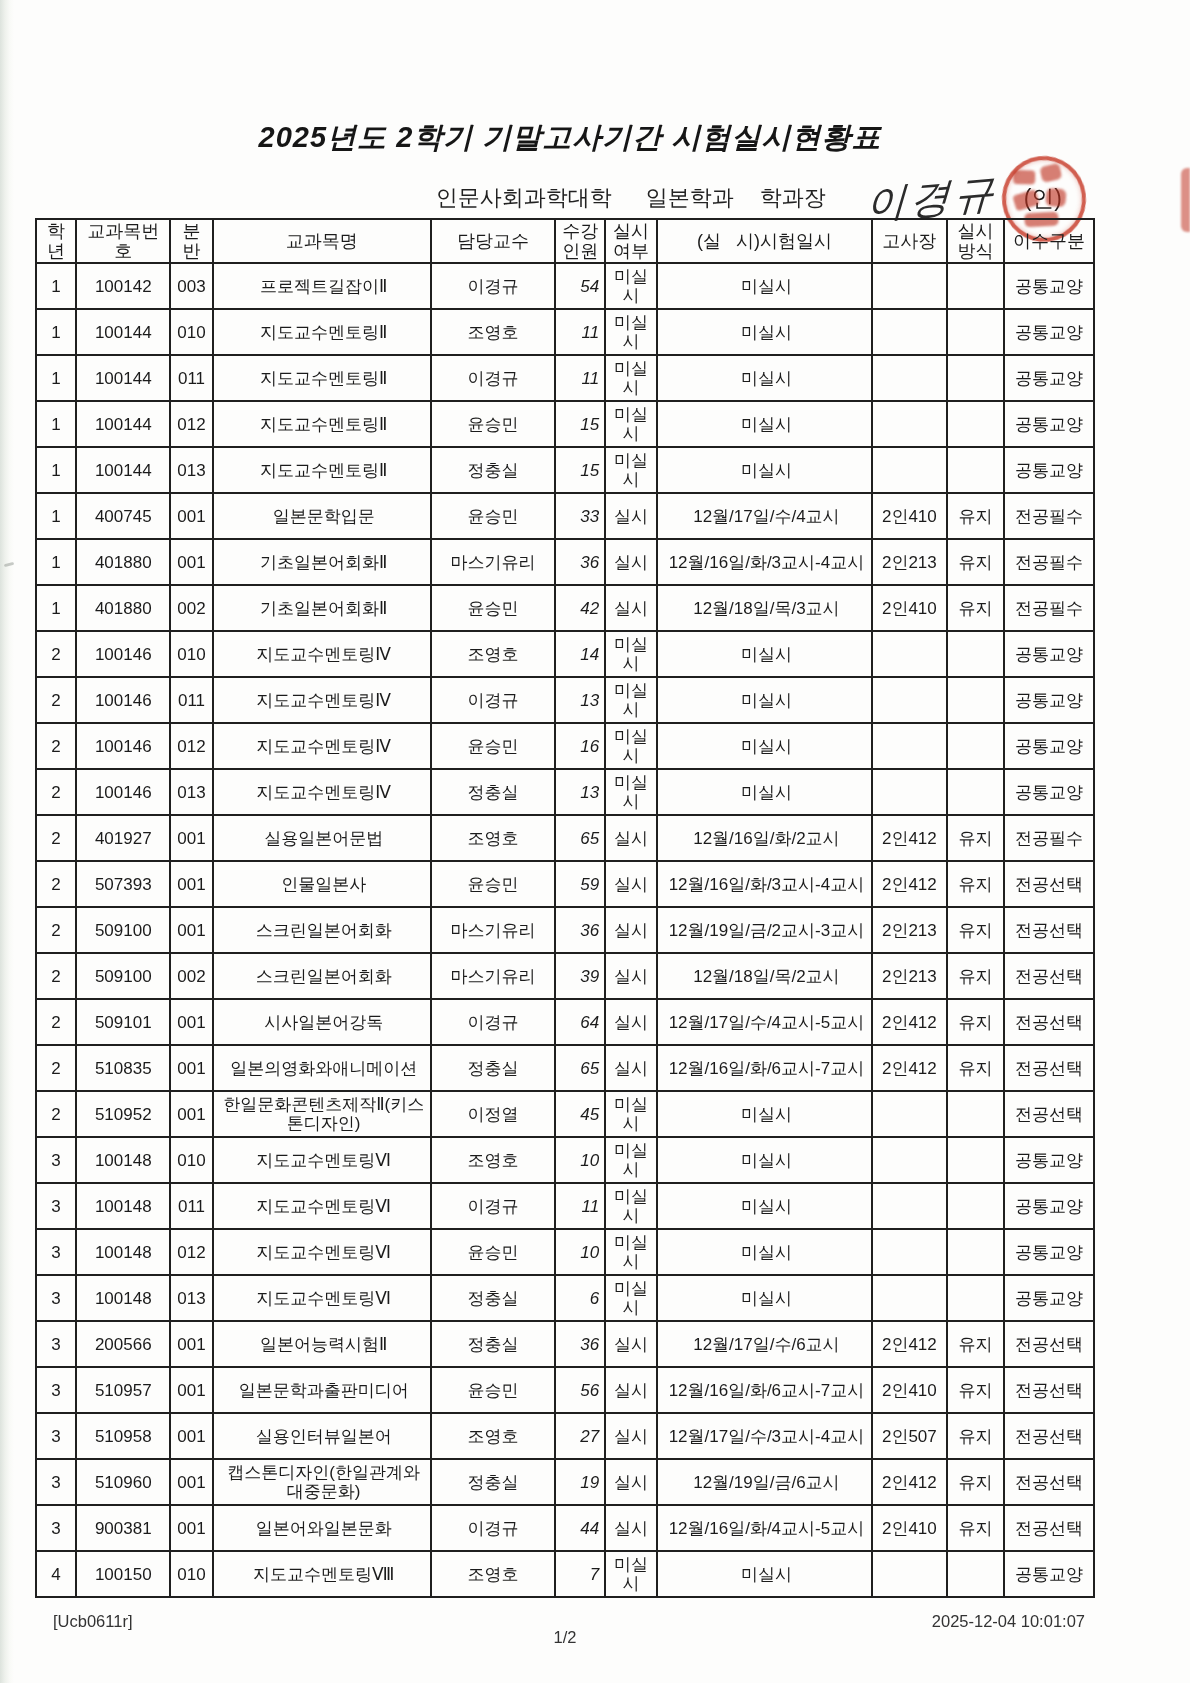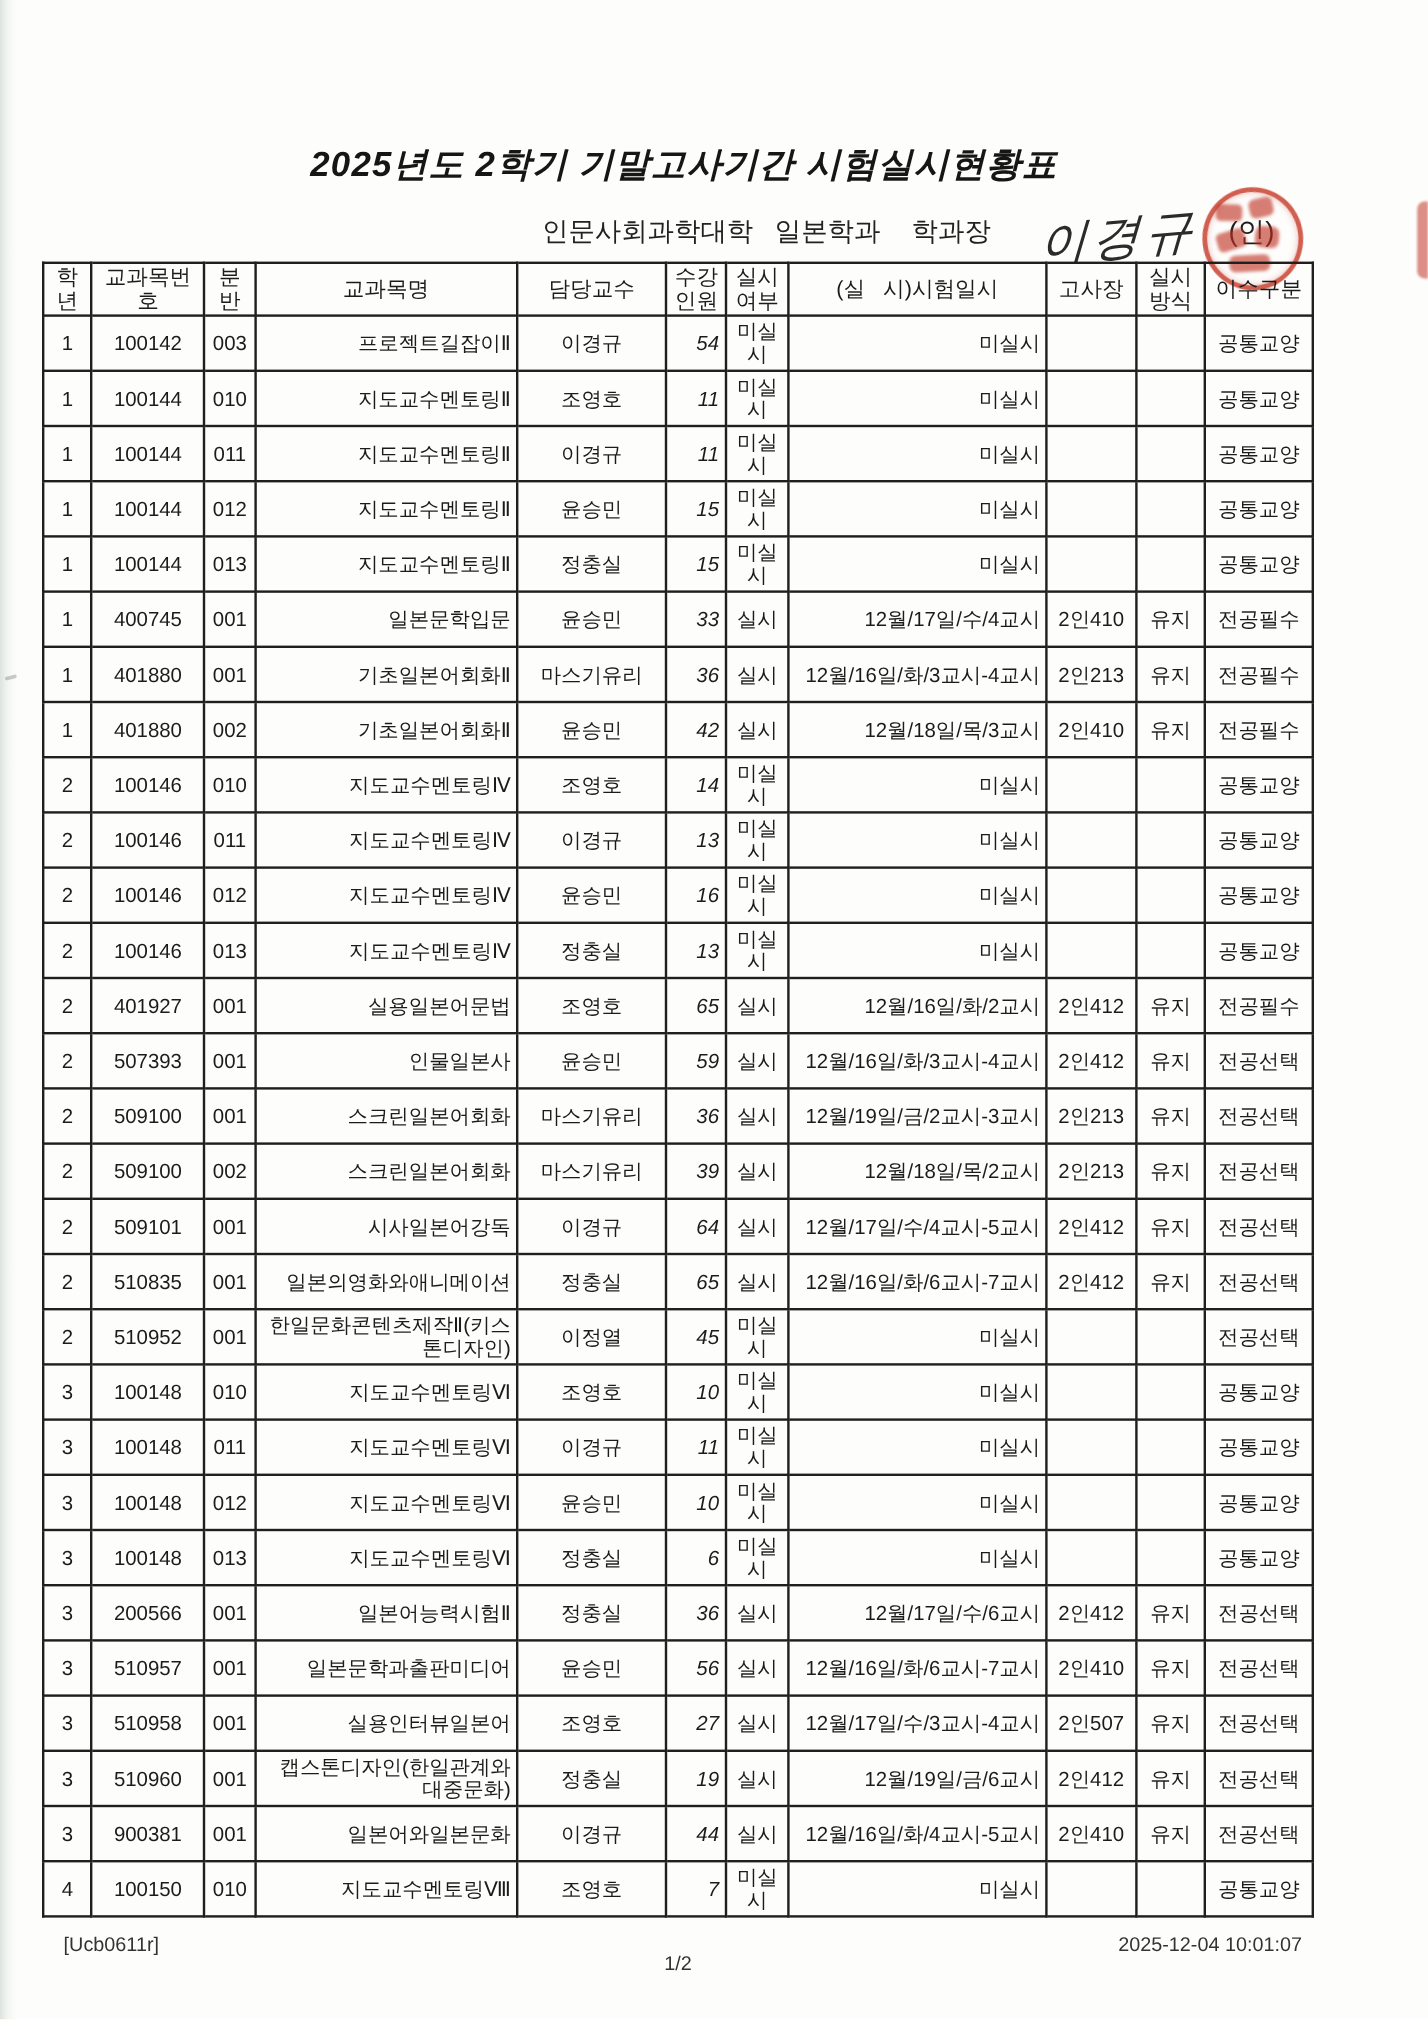--- a/index.html
+++ b/index.html
@@ -21,24 +21,24 @@
   }
   .doc-title {
     position:absolute; top:118px; left:0; right:50px;
     text-align:center;
     font-size:29px; font-weight:bold; letter-spacing:1px; color:#161616;
     margin:0;
     font-style:italic;
   }
   .subtitle-row {
     position:absolute; top:178px; right:128px;
-    display:flex; align-items:flex-start; white-space:nowrap;
+    display:flex; align-items:center; white-space:nowrap;
     font-size:22px; color:#222;
   }
-  .subtitle-row .gap1 { margin-left:18px; }
+  .subtitle-row .gap1 { margin-left:34px; }
   .subtitle-row .gap2 { margin-left:26px; }
   .signature {
     margin-left:40px;
     font-family:"DejaVu Serif","Liberation Serif",serif;
     font-style:italic; font-size:40px; line-height:1; color:#2b2b2b;
     transform:rotate(-5deg) skewX(-8deg);
     letter-spacing:4px;
   }
   .seal-label { margin-left:26px; font-size:23px; color:#1c1c1c; }
   .stamp {
@@ -76,21 +76,21 @@
   .exam-table tbody td { height:42px; vertical-align:middle; }
   
   .col0 {width:3.8%;} .col1 {width:8.9%;} .col2 {width:4.0%;} .col3 {width:20.6%;}
   .col4 {width:11.8%;} .col5 {width:4.7%;} .col6 {width:4.9%;} .col7 {width:20.3%;}
   .col8 {width:7.1%;} .col9 {width:5.4%;} .col10 {width:8.5%;}
   
   .exam-table td.c0, .exam-table td.c1, .exam-table td.c2,
   .exam-table td.c4, .exam-table td.c6, .exam-table td.c8,
   .exam-table td.c9, .exam-table td.c10 { text-align:center; }
   .exam-table td.c5 { text-align:right; padding-right:5px;font-style:italic; }
-  .exam-table td.c3, .exam-table td.c7 { text-align:right; padding-left:8px; }
+  .exam-table td.c3, .exam-table td.c7 { text-align:center; padding-left:8px; }
   .footer {
     position:absolute; top:1612px; left:35px; width:1060px;
     font-size:16.5px; color:#333;
   }
   .footer .doc-code { position:absolute; left:18px; top:0; }
   .footer .page-num { position:absolute; left:0; width:100%; text-align:center; top:0;margin-top:16px; }
   .footer .printed-at { position:absolute; right:10px; top:0; }
 </style>
 </head>
 <body>

